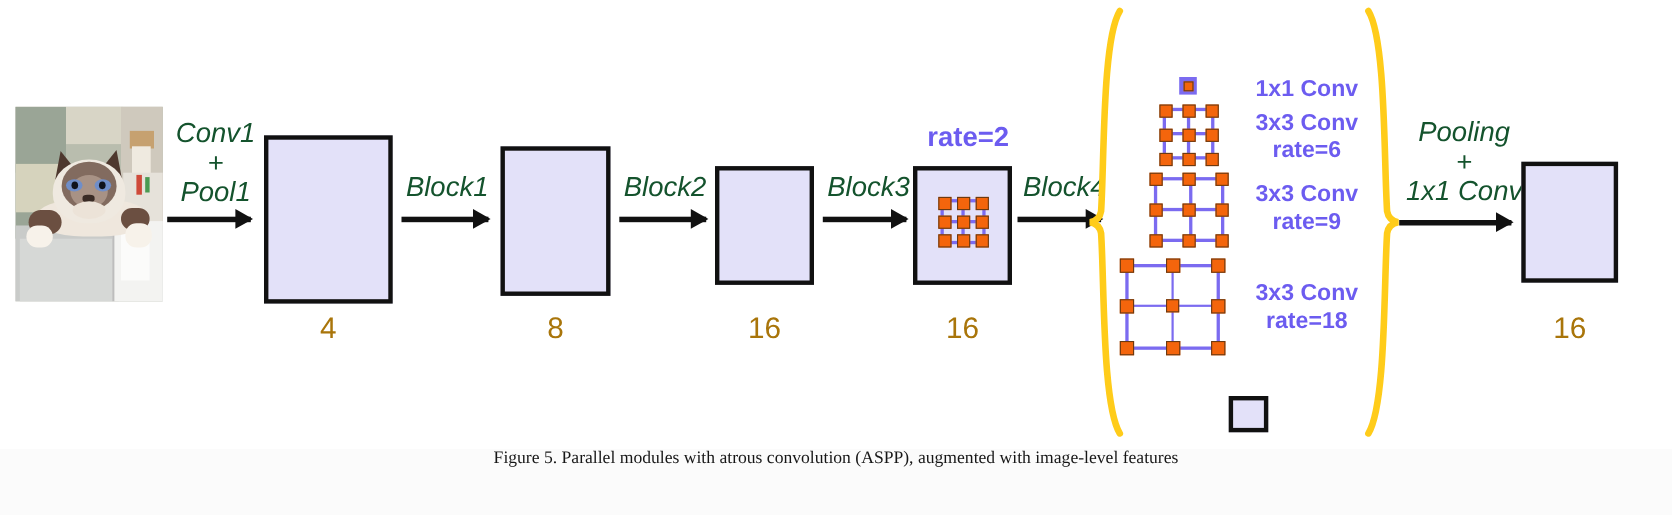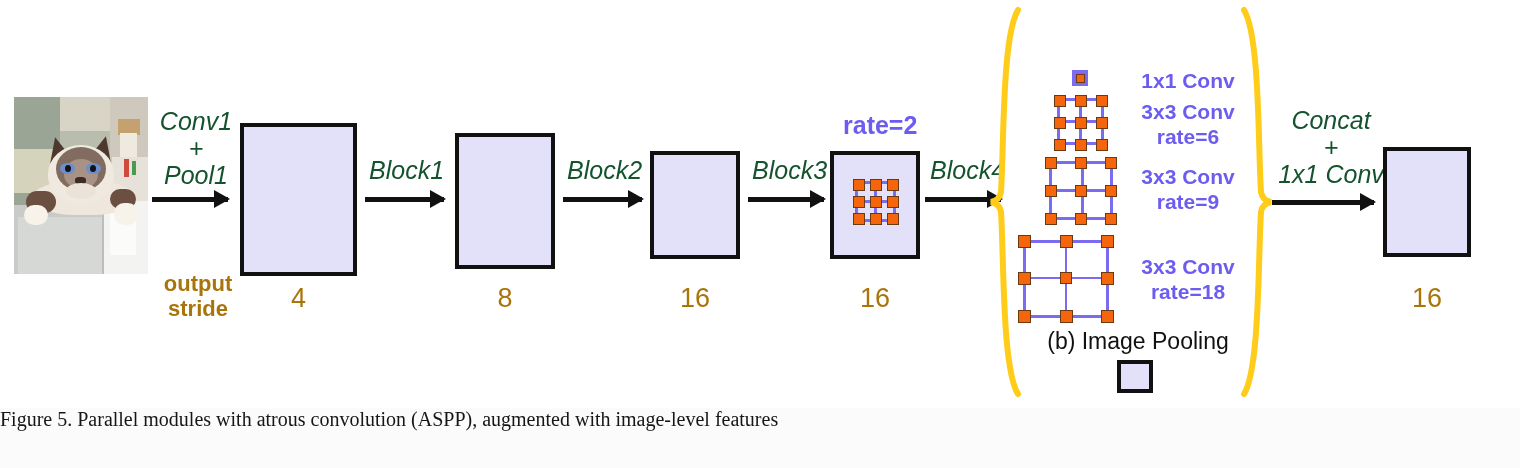--- a/index.html
+++ b/index.html
@@ -32,22 +32,22 @@
   
   .photo{position:absolute;overflow:hidden;border:0;background:#cfcfc8;}
   .p{position:absolute;}
 
   
   .kgrid{position:absolute;}
   .kline{position:absolute;background:#7b6bf0;}
   .kdot{position:absolute;background:#f4650c;border:1.5px solid #6b3a12;box-sizing:border-box;}
 
   .brace{position:absolute;}
-  .caption{position:absolute;left:0;top:408px;width:1520px;text-align:left;
-           font-family:"Liberation Serif",serif;font-size:20px;color:#161616;}
+  .caption{position:absolute;left:0;top:408px;width:1520px;text-align:center;
+           font-family:"Liberation Serif",serif;font-size:16px;color:#161616;}
 </style>
 </head>
 <body>
 
 <div id="figure">
 
   <div class="photo" style="left:14px;top:97px;width:134px;height:177px;">
 
     <div class="p" style="left:0;top:0;width:134px;height:60px;background:#b9bdae;"></div>
     <div class="p" style="left:0;top:0;width:46px;height:120px;background:#9aa596;"></div>
@@ -88,24 +88,20 @@
     <div class="p" style="left:52px;top:86px;width:30px;height:16px;background:#ece3d8;border-radius:50%;"></div>
   </div>
 
   <div class="lbl lbl-arrow" style="left:157px;top:108px;text-align:center;width:78px;">
     <div>Conv1</div>
     <div>+</div>
     <div>Pool1</div>
   </div>
   <div class="arrow" style="left:152px;top:197px;width:76px;"></div>
 
-  <div class="stride" style="left:160px;top:272px;width:76px;">
-    <div>output</div>
-    <div>stride</div>
-  </div>
 
   <div class="block" style="left:240px;top:123px;width:117px;height:153px;"></div>
   <div class="osnum" style="left:240px;top:283px;width:117px;">4</div>
 
   <div class="lbl lbl-arrow" style="left:369px;top:157px;">Block1</div>
   <div class="arrow" style="left:365px;top:197px;width:79px;"></div>
 
   <div class="block" style="left:455px;top:133px;width:100px;height:136px;"></div>
   <div class="osnum" style="left:455px;top:283px;width:100px;">8</div>
 
@@ -218,30 +214,29 @@
     <div class="kdot" style="left:83px;top:37px;width:13px;height:13px;"></div>
     <div class="kdot" style="left:0px;top:75px;width:13px;height:13px;"></div>
     <div class="kdot" style="left:42px;top:75px;width:13px;height:13px;"></div>
     <div class="kdot" style="left:83px;top:75px;width:13px;height:13px;"></div>
   </div>
   <div class="purple" style="left:1133px;top:255px;font-size:21px;text-align:center;width:110px;line-height:1.18;">
     <div>3x3 Conv</div>
     <div>rate=18</div>
   </div>
 
-  <div class="aspptitle" style="left:1018px;top:328px;width:240px;">(b) Image Pooling</div>
   <div class="block" style="left:1117px;top:360px;width:36px;height:33px;border-width:4px;"></div>
 
   <svg class="brace" style="left:1240px;top:6px;width:34px;height:392px;" viewBox="0 0 34 392">
     <path d="M4 4 C20 30 18 140 21 186 C22 192 26 195 31 196 C26 197 22 200 21 206
              C18 252 20 362 4 388" fill="none" stroke="#ffcc1a" stroke-width="6" stroke-linecap="round"></path>
   </svg>
 
   <div class="lbl lbl-arrow" style="left:1269px;top:107px;text-align:center;width:124px;">
-    <div>Concat</div>
+    <div>Pooling</div>
     <div>+</div>
     <div>1x1 Conv</div>
   </div>
   <div class="arrow" style="left:1272px;top:200px;width:102px;"></div>
 
   <div class="block" style="left:1383px;top:147px;width:88px;height:110px;"></div>
   <div class="osnum" style="left:1383px;top:283px;width:88px;">16</div>
 
 </div>
 

